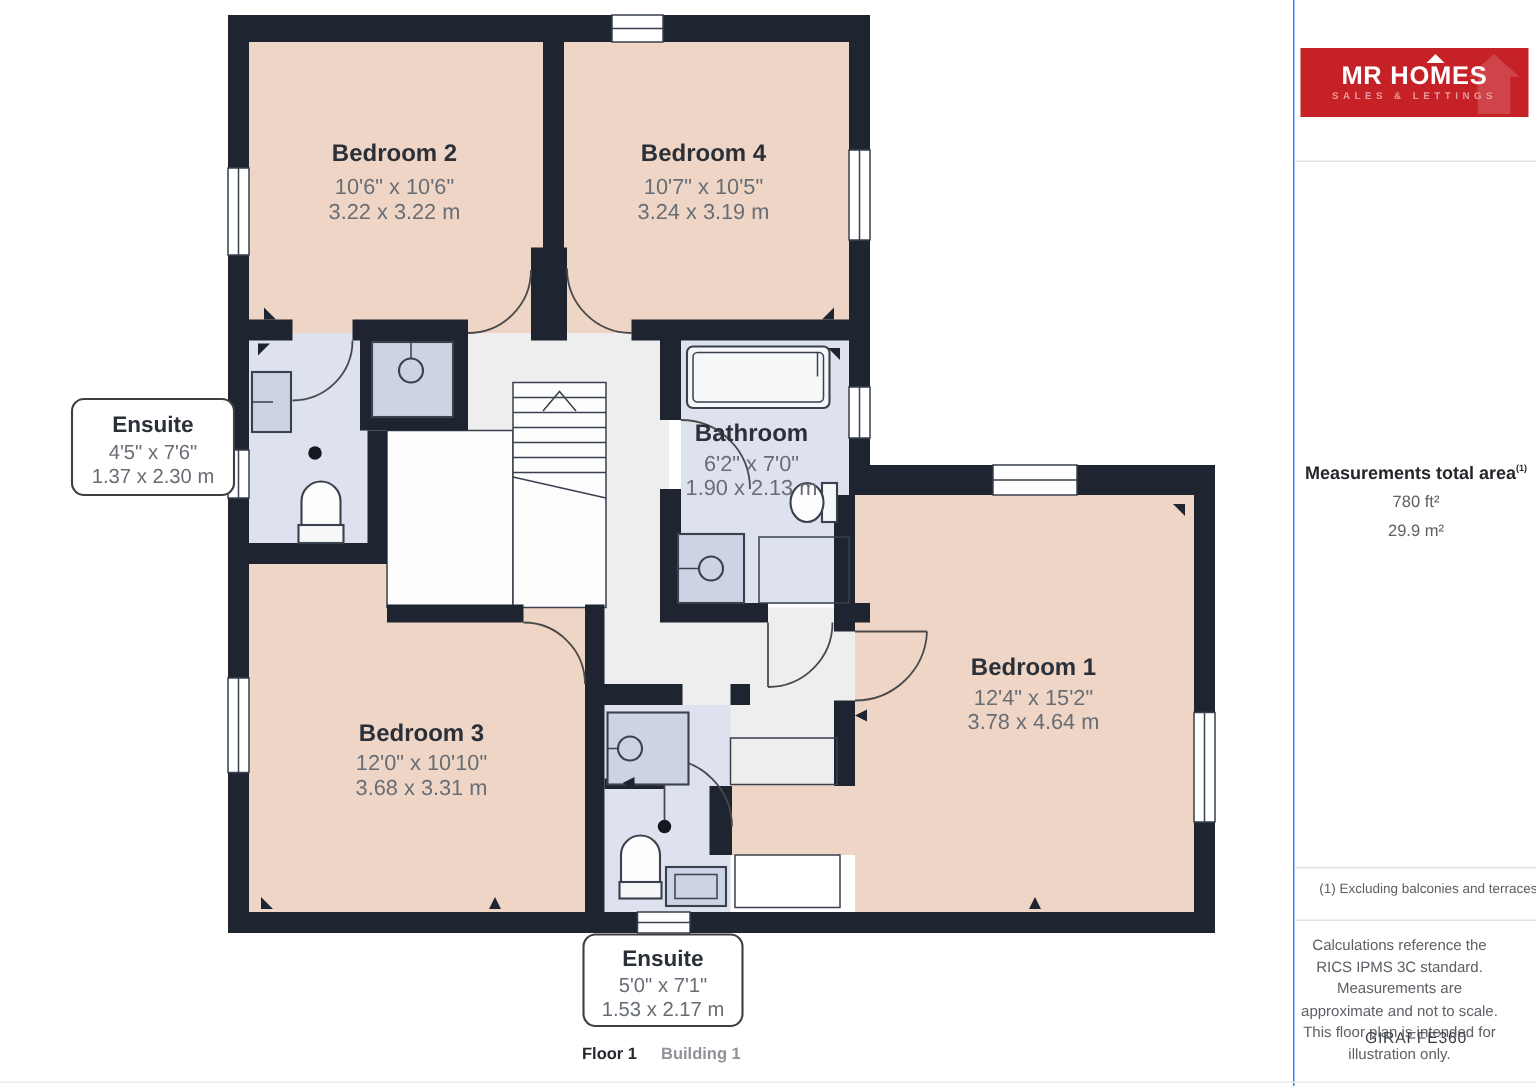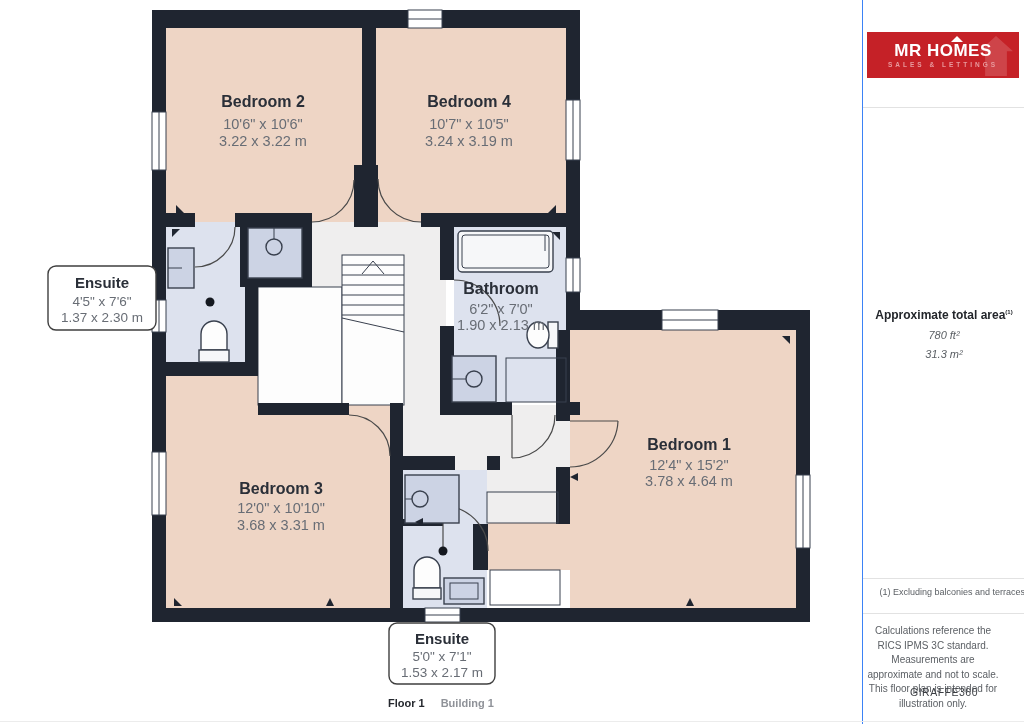--- a/index.html
+++ b/index.html
@@ -15,21 +15,21 @@
     font-weight:800;font-size:17px;letter-spacing:.5px;}
   #logo .tagline{position:absolute;left:0;right:0;top:29px;text-align:center;color:#e89a9e;
     font-size:6.5px;font-weight:700;letter-spacing:3px;}
   #logo .roof{position:absolute;top:4px;left:84px;width:0;height:0;
     border-left:6px solid transparent;border-right:6px solid transparent;border-bottom:6px solid #ffffff;}
   #logo .house-arrow{position:absolute;right:6px;top:4px;width:34px;height:40px;background:rgba(255,255,255,.16);
     clip-path:polygon(50% 0,100% 38%,82% 38%,82% 100%,18% 100%,18% 38%,0 38%);}
   #area-block{position:absolute;left:0;top:308px;width:162px;text-align:center;}
   #area-title{font-size:12px;font-weight:700;color:#23262b;}
   #area-title sup{font-size:6px;}
-  .area-val{font-size:11px;color:#5c6065;margin-top:7px;font-style:italic;}
+  .area-val{font-size:11px;color:#5c6065;margin-top:7px;}
   #note-line{position:absolute;left:0;top:587px;width:162px;text-align:right;font-size:9px;color:#5c6065;white-space:nowrap;}
   #disclaimer{position:absolute;left:0;top:624px;width:140px;text-align:center;font-size:10px;line-height:1.45;color:#5c6065;}
   #credit{position:absolute;left:0;top:686px;width:162px;text-align:center;font-size:10.5px;color:#3a3d42;letter-spacing:.5px;}
   #credit b{font-weight:400;}
 
   
   #footer{position:absolute;left:388px;top:697px;font-size:11px;color:#25282e;}
   #footer .floor{font-weight:700;}
   #footer .building{color:#8f9298;margin-left:16px;font-weight:700;}
   #bottom-line{position:absolute;left:0;top:721px;width:1024px;height:1px;background:#ececec;}
@@ -304,23 +304,23 @@
   <div id="sidebar">
     <div id="logo">
       <span class="roof"></span>
       <span class="house-arrow"></span>
       <div class="brand">MR HOMES</div>
       <div class="tagline">SALES &amp; LETTINGS</div>
     </div>
     <div class="sb-divider" style="top:107px"></div>
 
     <div id="area-block">
-      <div id="area-title"><span>Approximate total area</span><sup>(1)</sup></div>
+      <div id="area-title"><span>Measurements total area</span><sup>(1)</sup></div>
       <div class="area-val">780 ft²</div>
-      <div class="area-val">31.3 m²</div>
+      <div class="area-val">29.9 m²</div>
     </div>
 
     <div class="sb-divider" style="top:578px"></div>
     <div id="note-line">(1) Excluding balconies and terraces</div>
     <div class="sb-divider" style="top:613px"></div>
     <div id="disclaimer">Calculations reference the RICS IPMS 3C standard. Measurements are approximate and not to scale. This floor plan is intended for illustration only.</div>
     <div id="credit"><span>GIRAFFE</span><b>360</b></div>
   </div>
 
   <div id="footer">

